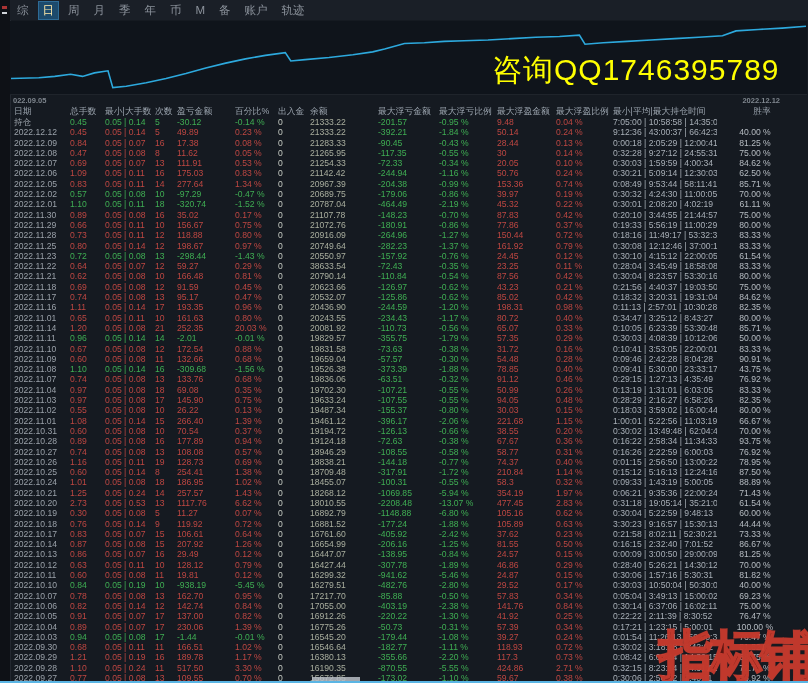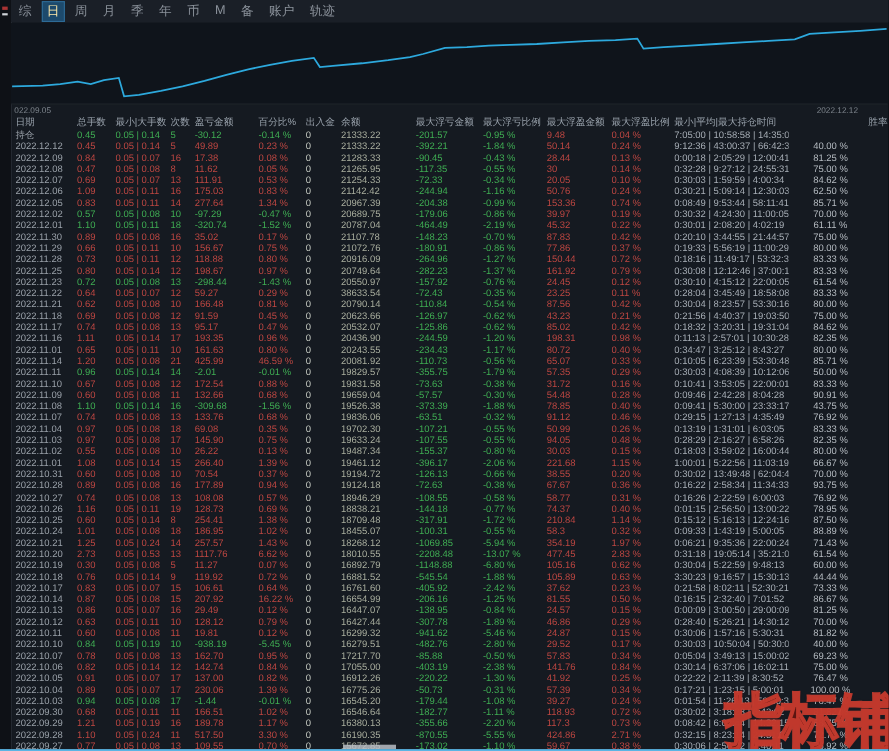--- a/index.html
+++ b/index.html
@@ -13,29 +13,29 @@
   .menubar{position:absolute;left:10px;top:0;width:798px;height:20px;background:#1a1f27;
            display:flex;align-items:center;font-size:11.5px;color:#8b929b;}
   .menubar .mi{padding:2px 5px;margin:0 2px;cursor:default;white-space:nowrap;}
   .menubar .mi.active{background:#1d4a6c;color:#ffe9a8;border:1px solid #2e6b96;padding:1px 4px;}
   .menubar .mi.gap{}
   
   .chart{position:absolute;left:10px;top:21px;width:797px;height:73px;background:#0f141b;
          border-bottom:1px solid rgba(255,255,255,0.07);}
   .chart svg{display:block;}
   .banner{position:absolute;left:492px;top:50px;font-size:30px;color:#ffff00;letter-spacing:1px;white-space:nowrap;}
-  .rangerow{position:absolute;left:10px;top:94px;width:797px;height:12px;font-size:7.5px;color:#7f868e;}
+  .rangerow{position:absolute;left:10px;top:94px;width:797px;height:12px;font-size:7.5px;color:#7f868e;font-weight:bold;}
   .range-start{position:absolute;left:3px;top:2px;}
   .range-end{position:absolute;right:27px;top:2px;}
   
   .grid{display:grid;grid-template-columns:56px 35px 50px 22px 58px 43px 32px 68px 61px 58px 59px 57px 104px 90px;
         padding-left:14px;white-space:nowrap;}
   .thead{position:absolute;left:0;top:106px;width:808px;height:12px;font-size:8.8px;color:#9aa3ad;}
   .thead .hc{overflow:visible;}
-  .thead .hc:last-child{text-align:right;}
+  .thead .hc:last-child{text-align:center;}
   .tbody{position:absolute;left:0;top:117px;width:804px;height:566px;overflow:hidden;font-size:8.6px;}
   .row{height:10.3px;line-height:10.4px;}
   .row span{overflow:hidden;}
   .row span:last-child{text-align:center;padding-right:14px;}
   .t-red{color:#bf4742;}
   .t-green{color:#3fae53;}
   .c-date{color:#9aa1a9;}
   .c-inout{color:#c6cbc3;}
   .c-balance{color:#a9ae9e;}
   .c-time{color:#a8afb7;}
@@ -70,20 +70,21 @@
       <span class="mi">账户</span>
       <span class="mi gap">轨迹</span>
     </div>
 
   <div class="chart">
     <svg id="curve" width="797" height="73">
       <polyline id="curveline" fill="none" stroke-width="1.6" points="1.0,57.5 28.8,56.8 44.7,55.4 60.6,53.3 72.5,55.4 84.5,51.9 98.0,49.8 102.8,66.6 116.3,65.2 136.2,61.7 156.0,57.5 175.9,52.6 195.8,47.0 215.7,42.1 235.5,37.9 255.4,34.4 275.3,31.6 280.8,40.0 295.1,38.6 319.0,36.5 342.9,33.7 362.7,30.9 374.6,28.1 394.5,22.5 414.4,21.8 434.3,20.4 454.1,19.7 478.0,19.0 501.9,17.6 525.7,16.2 549.5,15.5 569.4,14.1 575.0,23.2 593.3,21.8 617.1,20.4 641.0,19.0 664.8,17.6 688.7,16.2 712.5,14.8 726.0,9.9 748.3,8.5 772.1,7.1 796.0,5.3" stroke="#2da9dd"></polyline>
     </svg>
   </div>
 
+  <div class="banner">咨询QQ1746395789</div>
 
   <div class="rangerow">
     <span class="range-start">022.09.05</span>
     <span class="range-end">2022.12.12</span>
   </div>
 
   <div class="thead grid" id="thead">
       <span class="hc">日期</span>
       <span class="hc">总手数</span>
       <span class="hc">最小|大手数</span>
@@ -418,22 +419,22 @@
         <span class="t-red">80.72</span>
         <span class="t-red">0.40 %</span>
         <span class="c-time">0:34:47 | 3:25:12 | 8:43:27</span>
         <span class="c-win">80.00 %</span>
       </div>
       <div class="row grid">
         <span class="c-date">2022.11.14</span>
         <span class="t-red">1.20</span>
         <span class="t-red">0.05 | 0.08</span>
         <span class="t-red">21</span>
-        <span class="t-red">425.99</span>
-        <span class="t-red">46.59 %</span>
+        <span class="t-red">252.35</span>
+        <span class="t-red">20.03 %</span>
         <span class="c-inout">0</span>
         <span class="c-balance">20081.92</span>
         <span class="t-green">-110.73</span>
         <span class="t-green">-0.56 %</span>
         <span class="t-red">65.07</span>
         <span class="t-red">0.33 %</span>
         <span class="c-time">0:10:05 | 6:23:39 | 53:30:48</span>
         <span class="c-win">85.71 %</span>
       </div>
       <div class="row grid">
@@ -726,21 +727,21 @@
       </div>
       <div class="row grid">
         <span class="c-date">2022.10.18</span>
         <span class="t-red">0.76</span>
         <span class="t-red">0.05 | 0.14</span>
         <span class="t-red">9</span>
         <span class="t-red">119.92</span>
         <span class="t-red">0.72 %</span>
         <span class="c-inout">0</span>
         <span class="c-balance">16881.52</span>
-        <span class="t-green">-545.54</span>
+        <span class="t-green">-177.24</span>
         <span class="t-green">-1.88 %</span>
         <span class="t-red">105.89</span>
         <span class="t-red">0.63 %</span>
         <span class="c-time">3:30:23 | 9:16:57 | 15:30:13</span>
         <span class="c-win">44.44 %</span>
       </div>
       <div class="row grid">
         <span class="c-date">2022.10.17</span>
         <span class="t-red">0.83</span>
         <span class="t-red">0.05 | 0.07</span>
@@ -755,21 +756,21 @@
         <span class="t-red">0.23 %</span>
         <span class="c-time">0:21:58 | 8:02:11 | 52:30:21</span>
         <span class="c-win">73.33 %</span>
       </div>
       <div class="row grid">
         <span class="c-date">2022.10.14</span>
         <span class="t-red">0.87</span>
         <span class="t-red">0.05 | 0.08</span>
         <span class="t-red">15</span>
         <span class="t-red">207.92</span>
-        <span class="t-red">16.22 %</span>
+        <span class="t-red">1.26 %</span>
         <span class="c-inout">0</span>
         <span class="c-balance">16654.99</span>
         <span class="t-green">-206.16</span>
         <span class="t-green">-1.25 %</span>
         <span class="t-red">81.55</span>
         <span class="t-red">0.50 %</span>
         <span class="c-time">0:16:15 | 2:32:40 | 7:01:52</span>
         <span class="c-win">86.67 %</span>
       </div>
       <div class="row grid">

